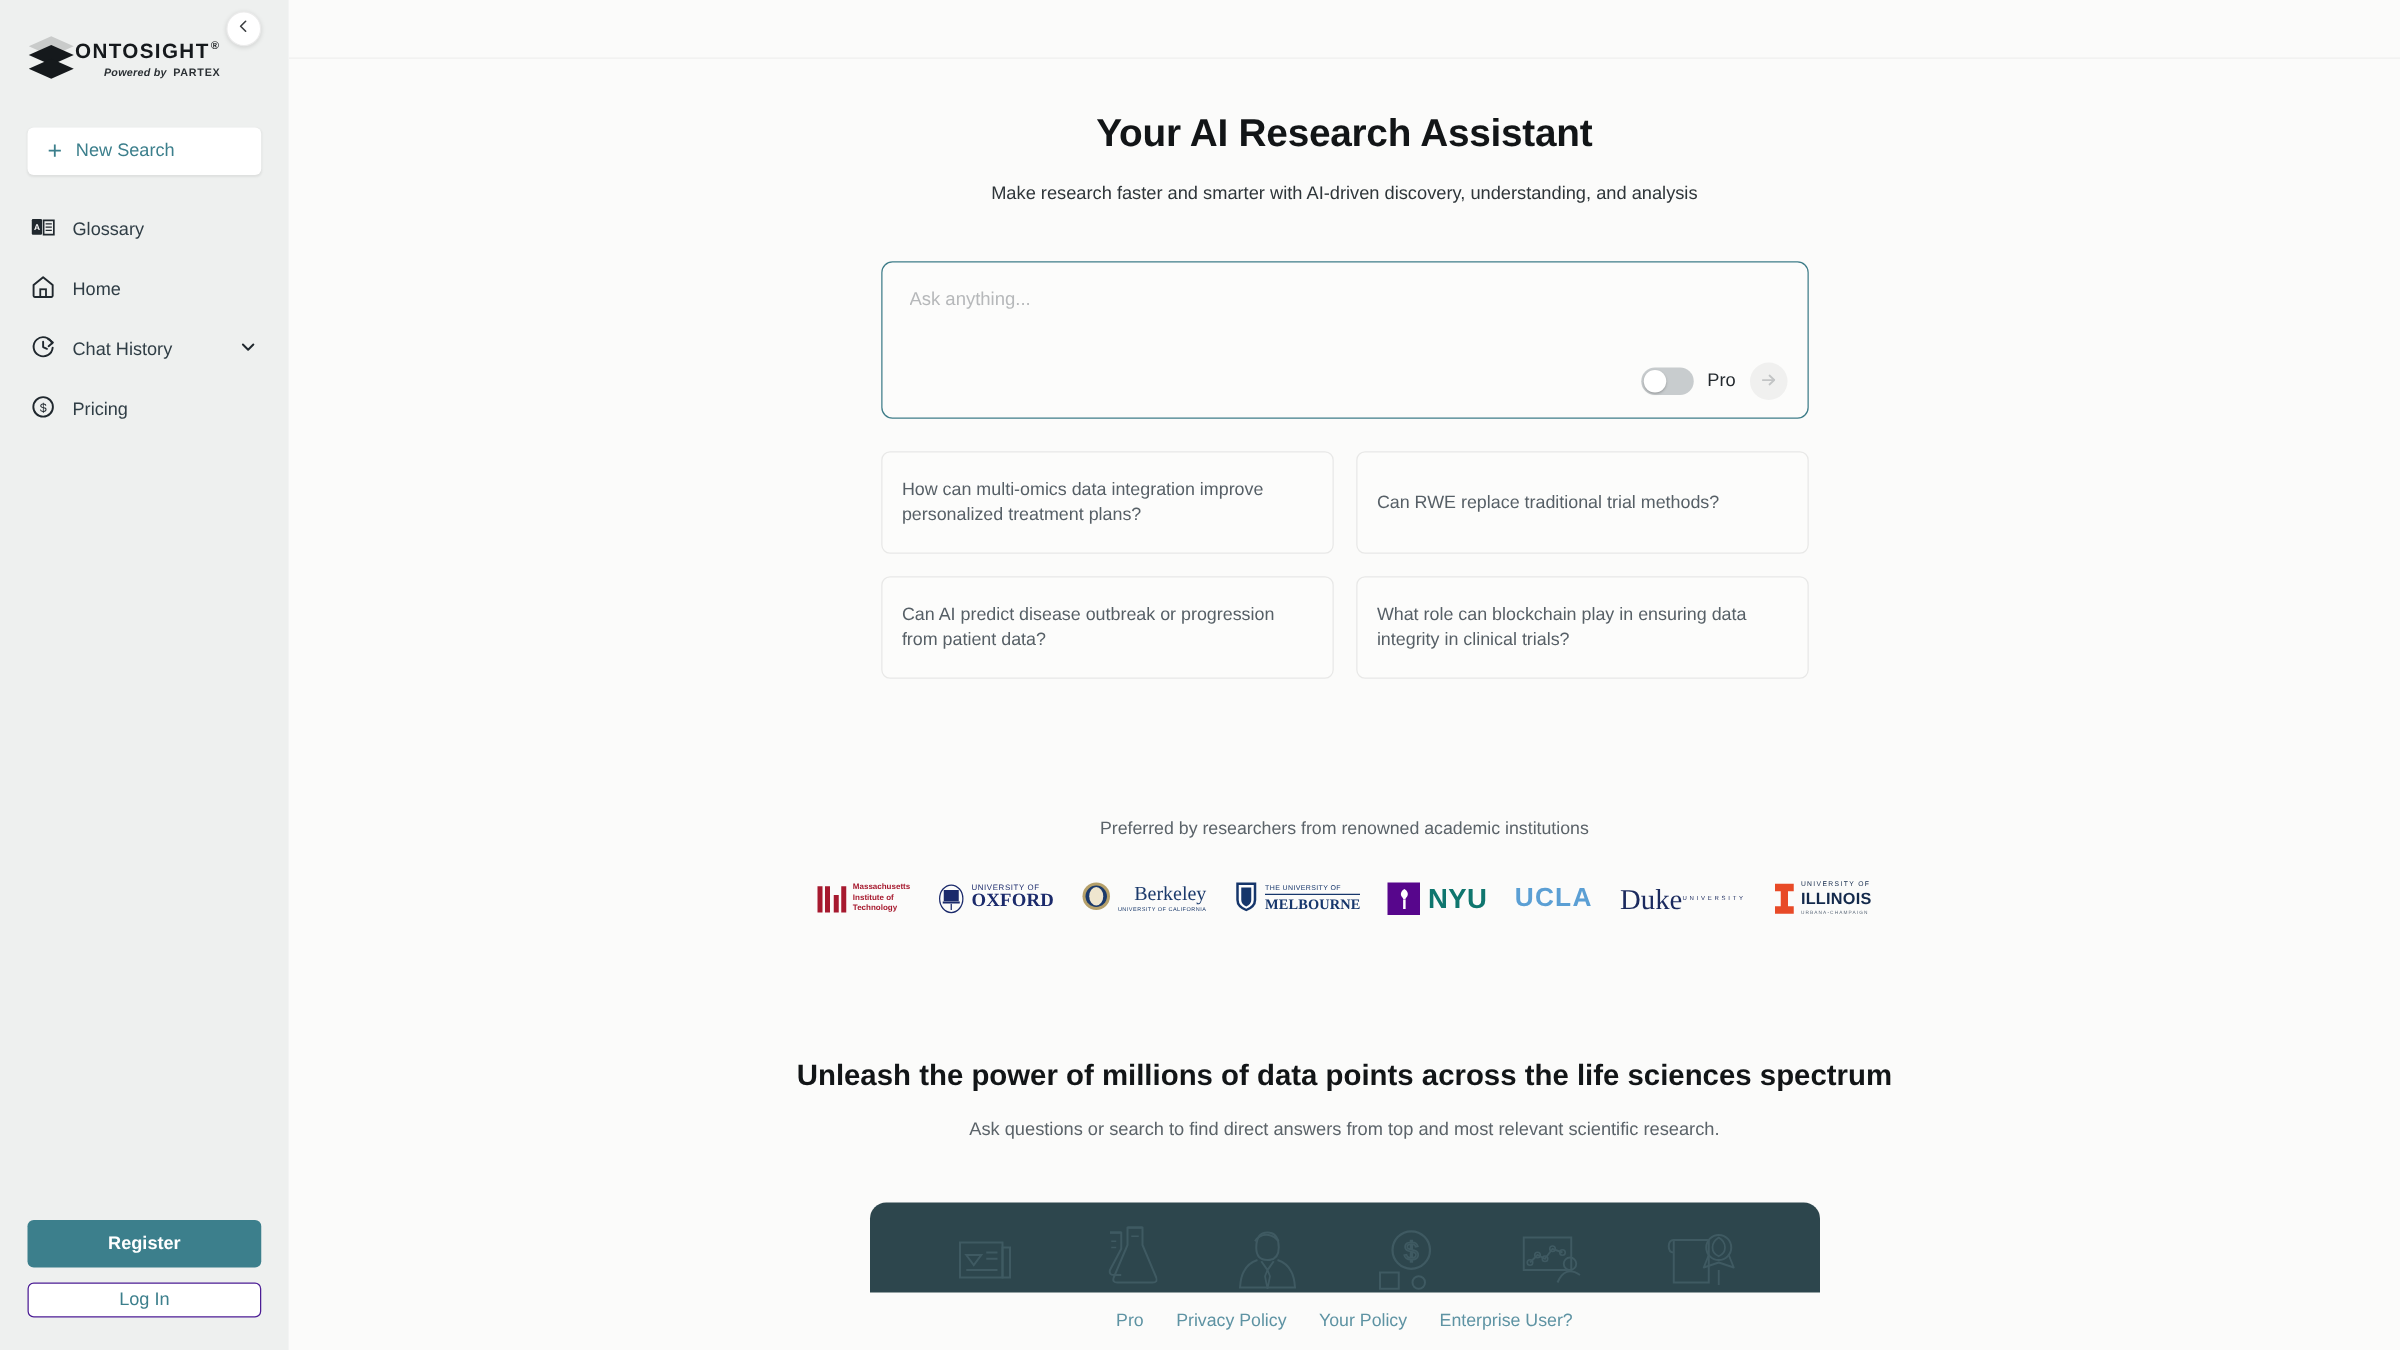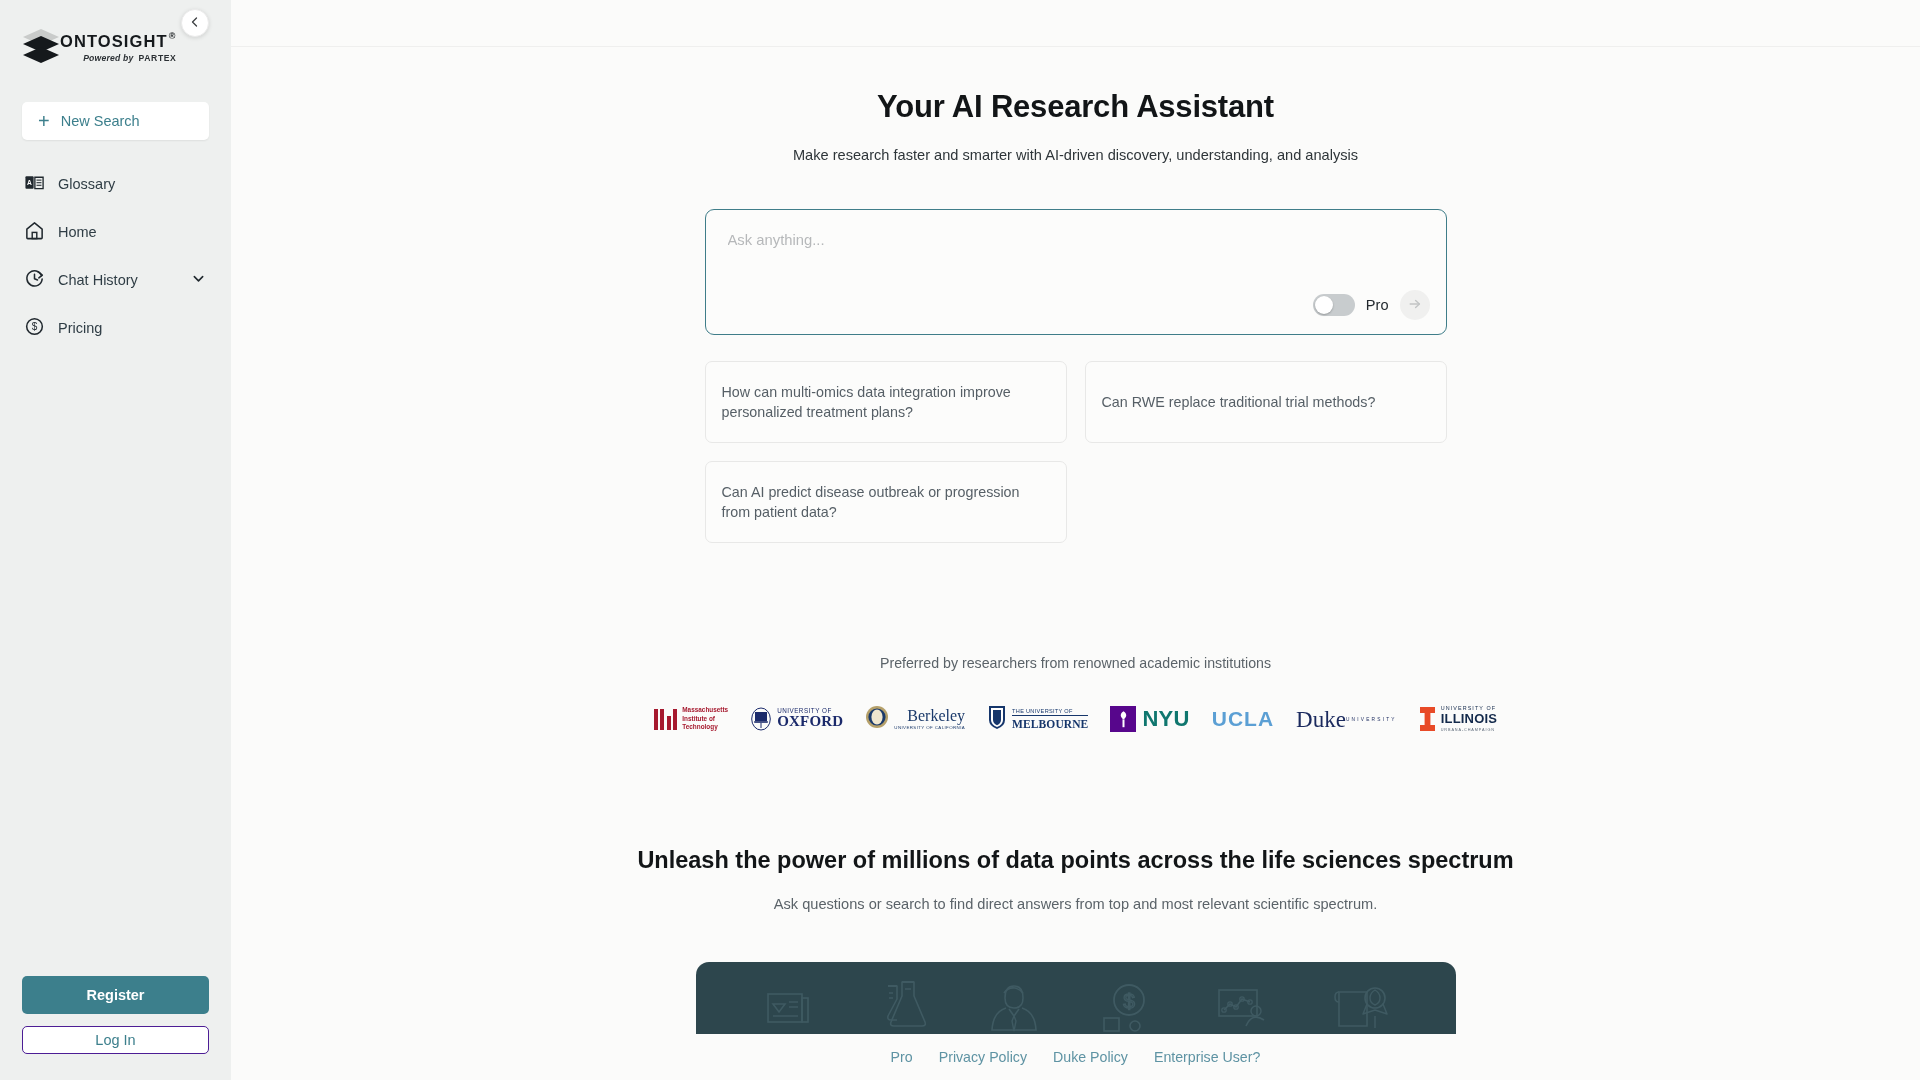--- a/index.html
+++ b/index.html
@@ -350,20 +350,23 @@
     <div class="suggestions">
       <div class="sugg-card">
         <span>How can multi-omics data integration improve personalized treatment plans?</span>
       </div>
       <div class="sugg-card">
         <span>Can RWE replace traditional trial methods?</span>
       </div>
       <div class="sugg-card">
         <span>Can AI predict disease outbreak or progression from patient data?</span>
       </div>
+      <div class="sugg-card">
+        <span>What role can blockchain play in ensuring data integrity in clinical trials?</span>
+      </div>
     </div>
 
     <div class="preferred">Preferred by researchers from renowned academic institutions</div>
 
     <div class="logos">
 
       <div class="uni mit">
         <span class="mit-bars">
           <i style="height:21px"></i>
             <i style="height:21px"></i>
@@ -449,21 +452,21 @@
           <span class="s">UNIVERSITY OF</span>
           <span class="b">ILLINOIS</span>
           <span class="t">URBANA-CHAMPAIGN</span>
         </span>
       </div>
 
     </div>
 
     <section class="section2">
       <h2>Unleash the power of millions of data points across the life sciences spectrum</h2>
-      <div class="sub2">Ask questions or search to find direct answers from top and most relevant scientific spectrum.</div>
+      <div class="sub2">Ask questions or search to find direct answers from top and most relevant scientific research.</div>
     </section>
 
     <div class="dark-panel">
       <div class="dark-icons">
 
         <span>
           <svg width="52" height="48" viewBox="0 0 52 48">
             <rect x="6" y="14" width="34" height="28" fill="none" stroke="#3f5a62" stroke-width="1.6"></rect>
             <rect x="40" y="18" width="6" height="24" fill="none" stroke="#3f5a62" stroke-width="1.6"></rect>
             <polygon points="11,24 17,32 23,24" fill="none" stroke="#3f5a62" stroke-width="1.6"></polygon>
@@ -528,18 +531,18 @@
             <line x1="42" y1="36" x2="42" y2="48" stroke="#3f5a62" stroke-width="1.5"></line>
           </svg>
         </span>
 
       </div>
     </div>
 
     <div class="footer">
       <a>Pro</a>
       <a>Privacy Policy</a>
-      <a>Duke Policy</a>
+      <a>Your Policy</a>
       <a>Enterprise User?</a>
     </div>
 
   </main>
 </div>
 
 </body></html>

